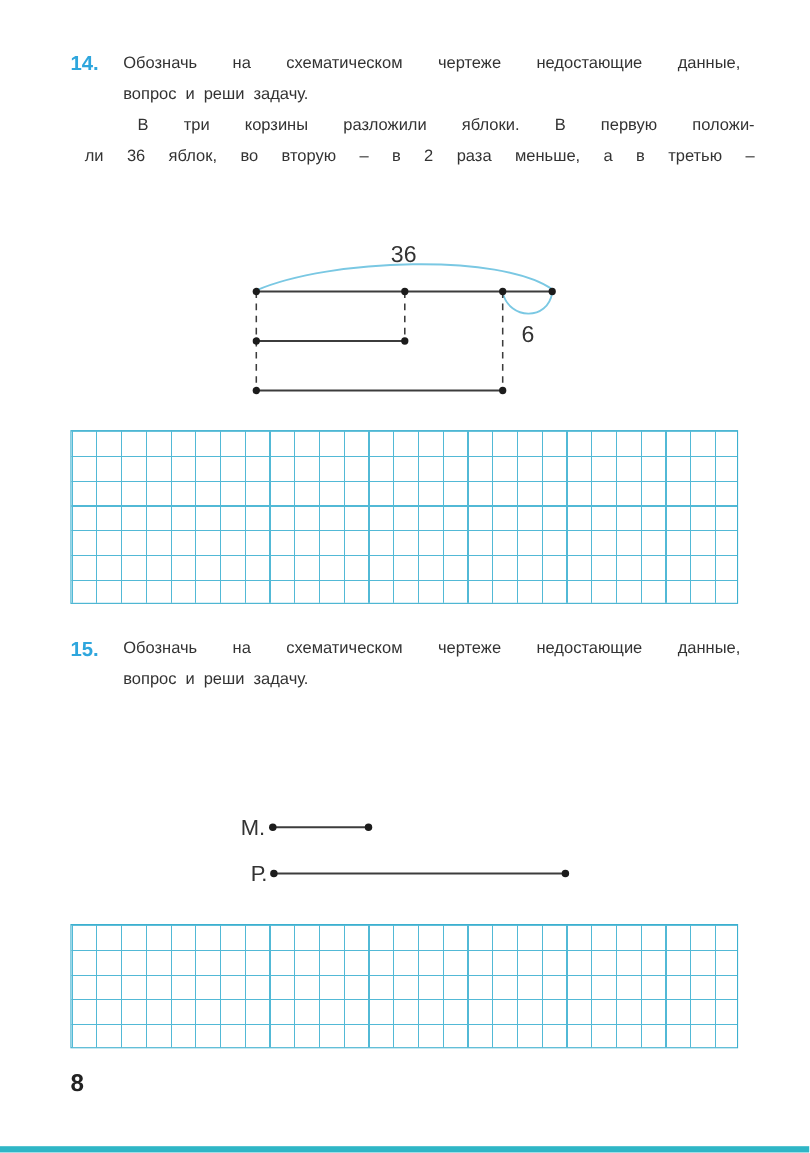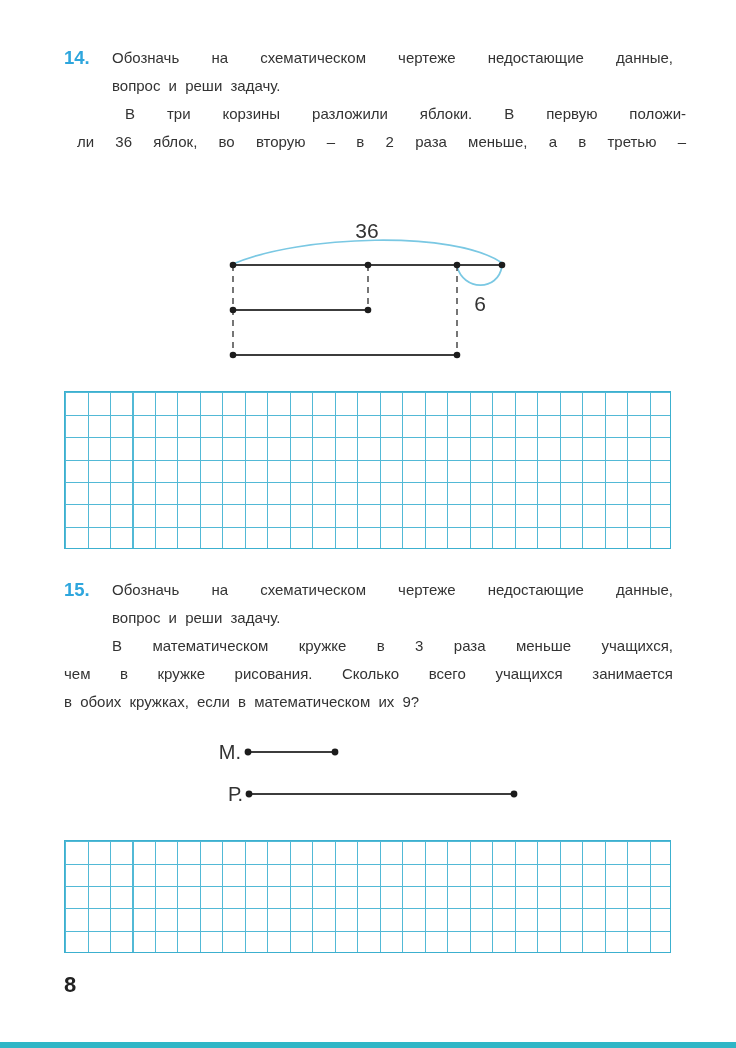--- a/index.html
+++ b/index.html
@@ -108,25 +108,20 @@
 
   <div class="grid" style="top:391px; height:158px;"></div>
 
   <div class="abs pnum" style="left:64px; top:576px;">15.</div>
 
   <div class="textblock" style="left:112px; top:576px; width:561px;">
     <div class="tline just">Обозначь на схематическом чертеже недостающие данные,</div>
     <div class="tline">вопрос и реши задачу.</div>
   </div>
 
-  <div class="textblock" style="left:64px; top:632px; width:609px;">
-    <div class="tline just indent">В математическом кружке в 3 раза меньше учащихся,</div>
-    <div class="tline just">чем в кружке рисования. Сколько всего учащихся занимается</div>
-    <div class="tline">в обоих кружках, если в математическом их 9?</div>
-  </div>
 
   <svg class="diagram-svg" style="top:725px;" width="736" height="90" viewBox="0 725 736 90">
     <text class="slabel" x="241" y="759" text-anchor="end">М.</text>
     <line class="seg" x1="248" y1="752" x2="335" y2="752"></line>
     <circle class="dot" cx="248" cy="752" r="3.4"></circle>
     <circle class="dot" cx="335" cy="752" r="3.4"></circle>
 
     <text class="slabel" x="243" y="801" text-anchor="end">Р.</text>
     <line class="seg" x1="249" y1="794" x2="514" y2="794"></line>
     <circle class="dot" cx="249" cy="794" r="3.4"></circle>

